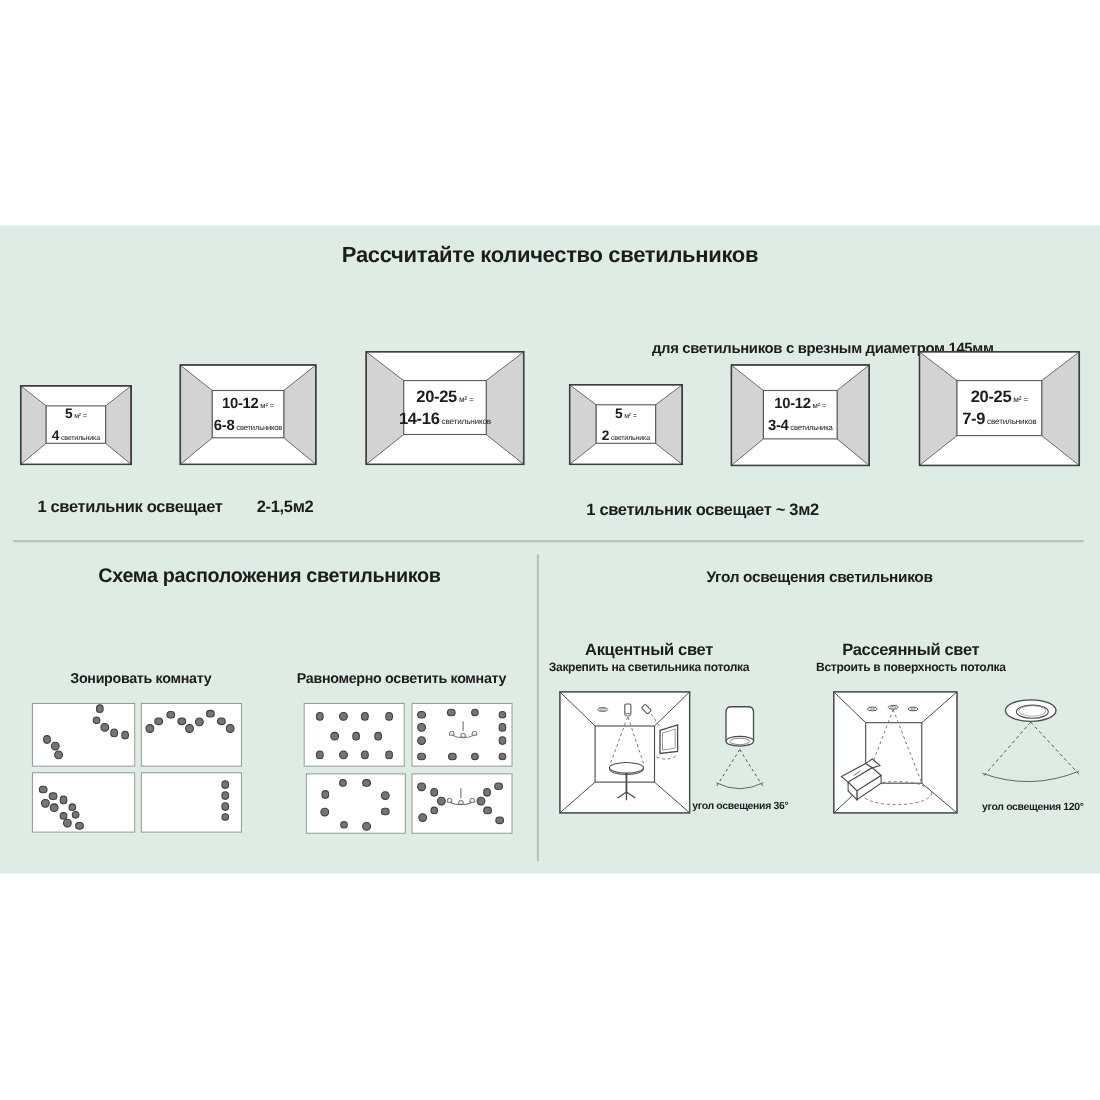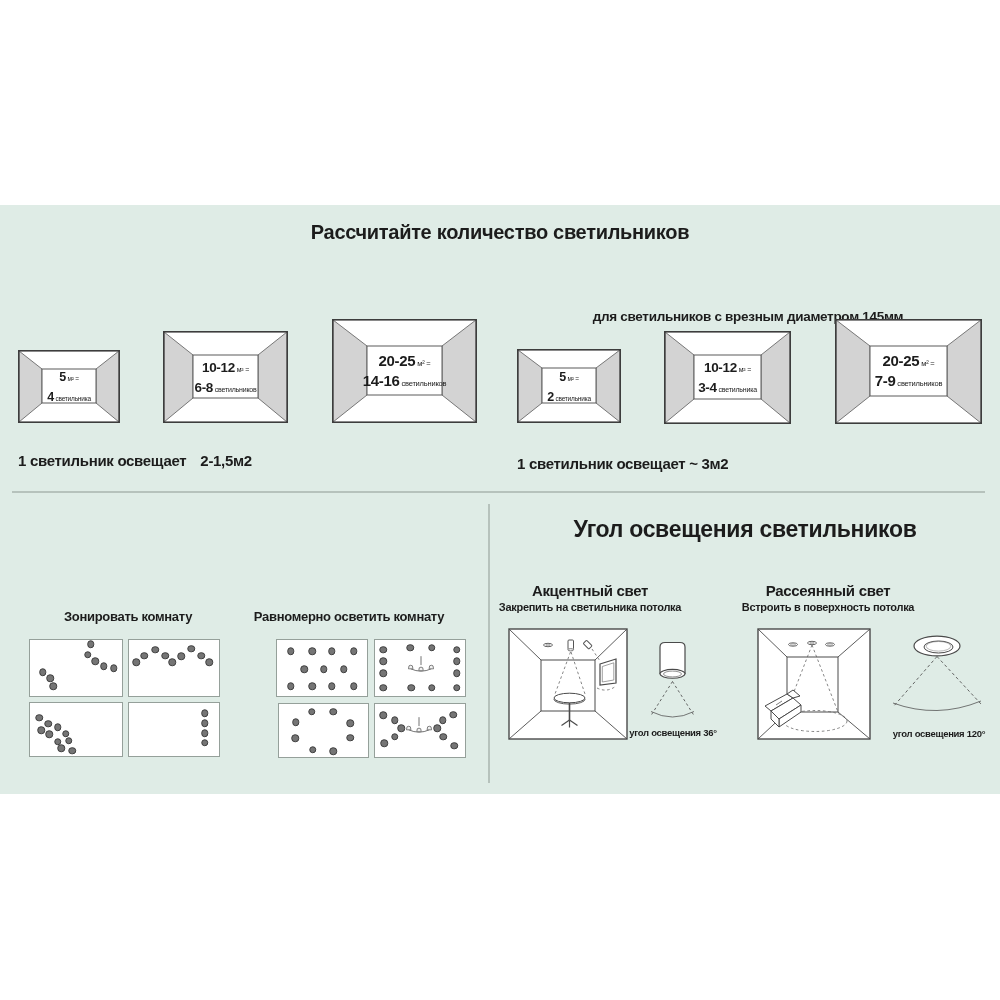--- a/index.html
+++ b/index.html
@@ -5,28 +5,28 @@
   html,body{margin:0;padding:0;background:#ffffff;}
   .page{position:relative;width:1000px;height:1000px;background:#ffffff;overflow:hidden;
         font-family:"Liberation Sans","DejaVu Sans",sans-serif;color:#1c1c1c;}
   .panel{position:absolute;left:0;top:205px;width:1000px;height:589px;}
   .abs{position:absolute;}
   .ctr{text-align:center;}
   .b{font-weight:700;letter-spacing:-0.3px;}
   .main-title{left:0;top:221px;width:1000px;font-size:20px;}
   .subtitle{top:285px;width:500px;font-size:13.5px;}
   .sub-left{left:0;} .sub-right{left:498px;margin-top:24px;}
-  .caption{top:452px;font-size:15px;display:flex;gap:14px;}
+  .caption{top:452px;font-size:15px;display:flex;gap:31px;margin-left:16px;}
   .cap-left{left:18px;} .cap-right{left:517px;top:455px;}
   .divider-h{left:12px;top:491px;width:973px;height:2px;}
   .divider-v{left:488px;top:504px;width:2px;height:279px;}
   .bl-title{left:0;top:512px;width:490px;font-size:18px;line-height:22px;}
-  .br-title{left:500px;top:516px;width:490px;font-size:23px;}
+  .br-title{left:500px;top:516px;width:490px;font-size:14px;}
   .group-label{top:609px;font-size:13px;}
-  .gl-zone{left:28px;width:200px;} .gl-even{left:249px;width:200px;}
+  .gl-zone{left:28px;width:200px;} .gl-even{left:265px;width:200px;}
   .item-label{top:582px;font-size:15px;width:170px;}
   .il-accent{left:505px;} .il-diffuse{left:743px;}
   .item-sub{top:601px;font-size:11px;width:200px;}
   .is-accent{left:490px;} .is-diffuse{left:728px;}
   .angle-label{font-size:9.5px;width:170px;}
   .al-1{left:588px;top:727px;text-align:center;} .al-2{left:854px;top:728px;}
   .ceiling-box{position:absolute;}
   .cb-text{position:absolute;display:flex;flex-direction:column;align-items:center;
            justify-content:center;line-height:1.25;white-space:nowrap;}
   .cb-big{font-weight:700;letter-spacing:-0.3px;}
@@ -122,20 +122,21 @@
     <span>2-1,5м2</span>
   </div>
   <div class="abs b caption cap-right">
     <span>1 светильник освещает ~ 3м2</span>
   </div>
 
   <div class="abs divider-h" style="background: rgb(182, 194, 188);"></div>
   <div class="abs divider-v" style="background: rgb(182, 194, 188);"></div>
 
   <div class="abs ctr b bl-title">
+    <div>Схема расположения светильников</div>
   </div>
   <div class="abs ctr b group-label gl-zone">Зонировать комнату</div>
   <div class="abs ctr b group-label gl-even">Равномерно осветить комнату</div>
   <div id="pattern-boxes">
       <div class="pattern-box" style="left: 29px; top: 639px; width: 92px; height: 56px;">
         <span class="dot" style="left: 66%; top: 8%;"></span>
         <span class="dot" style="left: 63%; top: 26%;"></span>
         <span class="dot" style="left: 71%; top: 38%;"></span>
         <span class="dot" style="left: 80%; top: 47%;"></span>
         <span class="dot" style="left: 91%; top: 50%;"></span>

